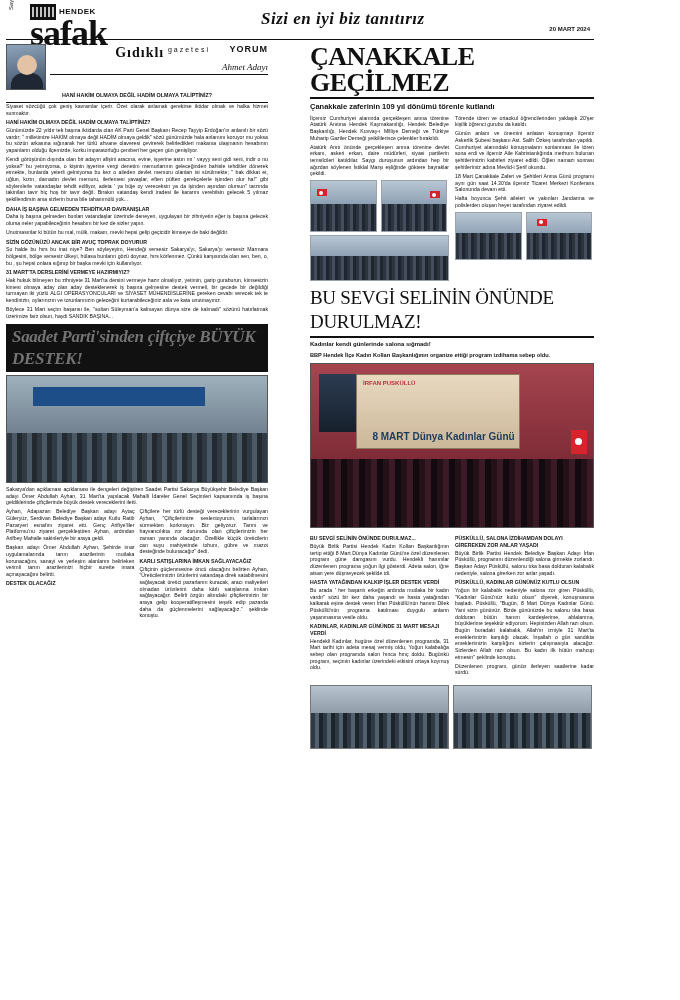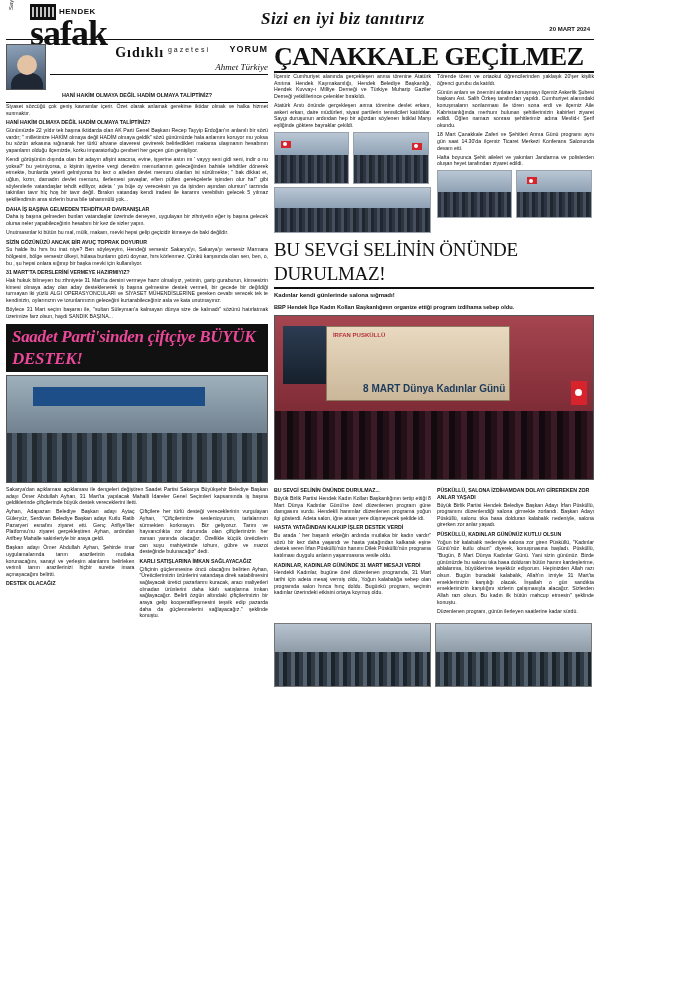--- a/index.html
+++ b/index.html
@@ -25,21 +25,21 @@
   .logo-mark:after{ content:""; position:absolute; left:2px; top:3px; width:22px; height:10px; background:repeating-linear-gradient(90deg,#fff 0 2px,#111 2px 4px); opacity:.75;}
   .logo-hendek { font-size:8px; font-weight:bold; letter-spacing:.5px; }
   .logo-safak { font-family:"Liberation Serif", serif; font-size:36px; font-weight:bold; line-height:0.85; letter-spacing:-1px; margin-top:-2px;}
   .logo-gazetesi { font-size:7px; text-align:right; letter-spacing:2px; margin-top:-3px; }
   .slogan { position:absolute; left:255px; top:4px; font-family:"Liberation Serif", serif; font-style:italic; font-weight:bold; font-size:17px; letter-spacing:.5px;}
   .issue-date { position:absolute; right:4px; top:22px; font-size:6px; font-weight:bold; }
 
   
   .cols { display:flex; gap:6px; margin-top:4px; }
   .col-left { width:262px; }
-  .col-right { flex:1; }
+  .col-right { flex:1;margin-left:36px; }
 
   
   .columnist { border-bottom:1px solid #111; padding-bottom:3px; }
   .col-head { display:flex; align-items:flex-start; gap:4px; }
   .col-photo { width:40px; height:46px; background:linear-gradient(170deg,#8fa4bb,#3d4f66); border:1px solid #555; position:relative; flex:none;}
   .col-photo:after{content:"";position:absolute;left:10px;top:10px;width:20px;height:20px;border-radius:50%;background:#e3c3a4;}
   .col-photo:before{content:"";position:absolute;left:4px;bottom:0;width:32px;height:16px;border-radius:12px 12px 0 0;background:#1e2733;}
   .col-titles { flex:1; text-align:center; }
   .col-gidikli { font-family:"Liberation Serif", serif; font-size:14px; font-weight:bold; letter-spacing:1px; display:inline-block; }
   .col-yorum { font-size:9px; font-weight:bold; float:right; letter-spacing:1px;}
@@ -67,21 +67,21 @@
   .bs-photo { height:165px; margin-bottom:4px; background:#7a2a3a; position:relative; overflow:hidden; border:0.5px solid #555;}
   .bs-photo .stage { position:absolute; inset:0; background:linear-gradient(180deg,#a5454f 0%, #7e2b36 60%, #5a1d26 100%); }
   .bs-photo .banner { position:absolute; left:16%; top:6%; width:58%; height:46%; background:linear-gradient(180deg,#e8d9c0,#cbb79a); border:1px solid #8d7a5e; }
   .bs-photo .banner .txt { position:absolute; right:4px; bottom:6px; color:#1b3a5c; font-weight:bold; font-size:10px; text-align:right; line-height:1.1;}
   .bs-photo .portrait { position:absolute; left:8px; top:10px; width:46px; height:58px; background:linear-gradient(180deg,#2c3c52,#16202c); }
   .bs-photo .people { position:absolute; left:0; right:0; bottom:0; height:42%; background:repeating-linear-gradient(90deg,#241017 0 6px,#3a1b25 6px 12px,#120a0e 12px 18px); }
   .bs-photo .tr-flag { position:absolute; right:6px; top:40%; width:16px; height:24px; background:#d6232c; }
   .bs-photo .tr-flag:after{content:"";position:absolute;left:4px;top:8px;width:7px;height:7px;border-radius:50%;background:#fff;}
 
   
-  .saadet-band { background:#111; color:#ec4899; font-family:"Liberation Serif", serif; font-style:italic; font-weight:bold; font-size:17px; padding:2px 6px; margin-top:5px; letter-spacing:-0.3px;}
+  .saadet-band { background:#111; color:#737373; font-family:"Liberation Serif", serif; font-style:italic; font-weight:bold; font-size:17px; padding:2px 6px; margin-top:5px; letter-spacing:-0.3px;}
   .saadet-photo { height:108px; margin-top:3px; background:#6d7a86; position:relative; overflow:hidden; border:0.5px solid #555;}
   .saadet-photo .room { position:absolute; inset:0; background:linear-gradient(180deg,#9fb0bd 0%, #6c7c8a 60%, #4a5763 100%); }
   .saadet-photo .tablerow { position:absolute; left:0; right:0; bottom:0; height:46%; background:repeating-linear-gradient(90deg,#303a44 0 5px,#4b5866 5px 10px,#22292f 10px 15px); }
   .saadet-photo .ban { position:absolute; left:10%; top:10%; width:66%; height:18%; background:#1d4e87; }
 
   .small-photo { height:64px; position:relative; overflow:hidden; border:0.5px solid #777; background:#8c9aa6; margin-top:3px;}
   .small-photo .g { position:absolute; inset:0; background:linear-gradient(180deg,#b7c4cf,#5d6b78); }
   .small-photo .row { position:absolute; left:0; right:0; bottom:0; height:55%; background:repeating-linear-gradient(90deg,#2f3a45 0 4px,#53616f 4px 8px,#1c242b 8px 12px); }
 
   .cap-bold { font-weight:bold; font-size:5.2px; margin:3px 0 1px; }
@@ -113,21 +113,21 @@
     <div class="col-left">
 
       <div class="columnist">
         <div class="col-head">
           <div class="col-photo"></div>
           <div class="col-titles">
             <div>
               <span class="col-yorum">YORUM</span>
               <span class="col-gidikli">Gıdıklı</span>
             </div>
-            <div class="col-name">Ahmet Türkiye</div>
+            <div class="col-name">Ahmet Adayı</div>
           </div>
         </div>
         <div class="col-question">HANİ HAKİM OLMAYA DEĞİL HADİM OLMAYA TALİPTİNİZ?</div>
       </div>
 
       <p class="body">Siyaset sözcüğü çok geniş kavramlar içerir. Özet olarak anlamak gerekirse iktidar olmak ve halka hizmet sunmaktır.</p>
       <div class="sub-head">HANİ HAKİM OLMAYA DEĞİL HADİM OLMAYA TALİPTİNİZ?</div>
       <p class="body">Günümüzde 22 yıldır tek başına iktidarda olan AK Parti Genel Başkanı Recep Tayyip Erdoğan'ın anlamlı bir sözü vardır; " milletimize HAKİM olmaya değil HADİM olmaya geldik" sözü günümüzde hala anlamını koruyor mu yoksa bu sözün arkasına sığınarak her türlü ahvane olaveresi çevirerek belirledikleri makama ulaşmanın hesabının yapanların olduğu ilçemizde, korku imparatorluğu çemberi her geçen gün genişliyor.</p>
       <p class="body">Kendi görüşünün dışında olan bir adayın afişini aracına, evine, işyerine astın mı ' vayyy seni gidi seni, indir o nu yoksa?' bu yetmiyorsa, o kişinin işyerine vergi denetim memurlarının geleceğinden bahisle tehditler dönerek etmekte, bunlarda yeterli gelmiyorsa  bu kez o aileden devlet memuru olanları isi sürülmekte; " bak dikkat et, uğlun, kızın, damadın devlet memuru, ilerlemesi yavaşlar, eften püften gerekçelerle işimden olur ha!" gibi söylemlerle vatandaşlar tehdit ediliyor, adeta ' ya büje oy vereceksin ya da işinden aşından olursun" tarzında takinilan tavır hiç hoş bir tavır değil. Bırakın vatandaş kendi iradesi ile kararını verebilsin gelecek 5 yılmaz şekillendirsin ama sizlerin buna bile tahammülü yok...</p>
       <p class="body"></p>
@@ -157,20 +157,21 @@
         <div>
           <p class="body">Çiftçilere her türlü desteği vereceklerinin vurgulayan Ayhan, "Çiftçilerimize seslenioyurum, tarlalarınızı sürmekten korkmayın. Biz geliyoruz. Tarım ve hayvancılıkta zor durumda olan çiftçilerimizin her zaman yanında olacağız. Özellikle küçük üreticilerin can suyu mahiyetinde tohum, gübre ve mazot desteğinde bulunacağız" dedi.</p>
           <div class="cap-bold">KARLI SATIŞLARINA İMKAN SAĞLAYACAĞIZ</div>
           <p class="body">Çiftçinin güçlenmesine öncü olacağını belirten Ayhan, "Üreticilerimizin ürünlerini vatandaşa direk satabilmesini sağlayacak üretici pazarlarını kuracak, aracı maliyetleri olmadan ürünlerini daha kârlı satışlarına imkan sağlayacağız. Belirli özgün altındaki çiftçilerimizin bir araya gelip kooperatifleşmesini teşvik edip pazarda daha da güçlenmelerini sağlayacağız." şeklinde konuştu.</p>
         </div>
       </div>
     </div>
 
     <div class="col-right">
       <div class="ck-head">ÇANAKKALE GEÇİLMEZ</div>
+      <div class="ck-sub">Çanakkale zaferinin 109 yıl dönümü törenle kutlandı</div>
 
       <div class="r-cols">
         <div class="r-col">
           <p class="body">İlçemiz  Cumhuriyet alanında gerçekleşen anma törenine Atatürk Anıtına Hendek Kaymakamlığı, Hendek Belediye Başkanlığı, Hendek Kuvvay-ı Milliye Derneği ve Türkiye Muharip Gaziler Derneği yetkililerince çelenkler bırakıldı.</p>
           <p class="body">Atatürk Anıtı önünde gerçekleşen anma törenine devlet erkanı, askeri erkan, daire müdürleri, siyasi partilerin temsilcileri katıldılar. Saygı duruşunun ardından hep bir ağızdan söylenen İstiklal Marşı eşliğinde göktere bayraklar çekildi.</p>
           <div class="ck-photo-row">
             <div class="photo" style="width:48%;height:52px;">
               <div class="sky"></div>
                 <div class="flag" style="left:6px;top:8px;"></div>
                 <div class="crowd"></div>

